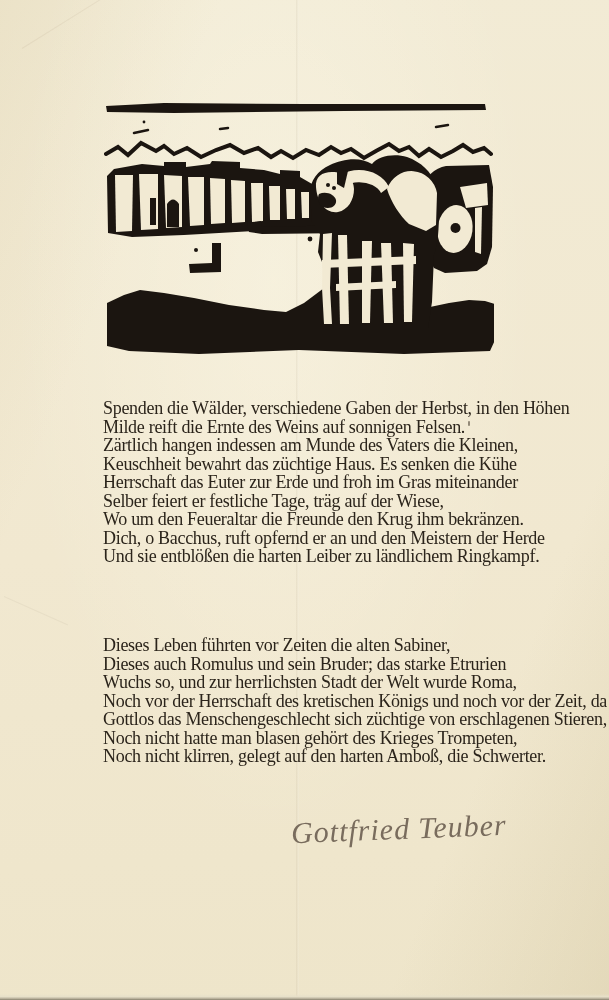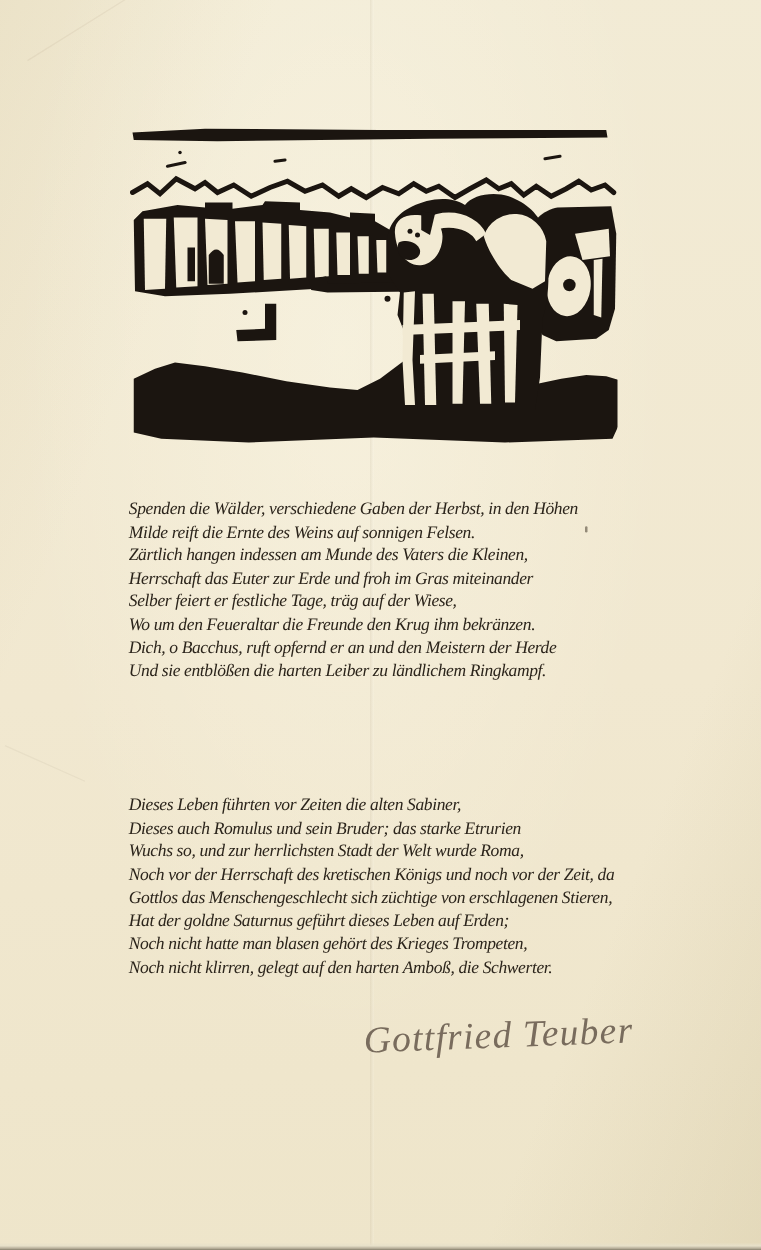--- a/index.html
+++ b/index.html
@@ -22,22 +22,22 @@
     transform:rotate(24deg);transform-origin:left center;opacity:0.12;}
   .page-edge{position:absolute;left:0;right:0;bottom:0;height:6px;
     background:linear-gradient(to bottom, rgba(0,0,0,0) 0%, #e7e0c9 45%, #b3ab96 80%, #857e6b 100%);}
   .speck{position:absolute;left:468px;top:421px;width:2px;height:5px;background:rgba(70,58,44,0.55);border-radius:1px;}
 
   
   .woodcut{position:absolute;left:104px;top:92px;width:390px;height:272px;}
 
   
   .stanza{position:absolute;left:103px;width:460px;
-    font-size:14px;line-height:18.5px;letter-spacing:-0.3px;
-    color:#2b241b;font-style:italic;}
+    font-size:18px;line-height:18.5px;letter-spacing:-0.3px;
+    color:#2b241b;}
   #stanza-1{top:399px;}
   #stanza-2{top:436px;}
   #stanza-3{top:636px;}
   .poem-line{white-space:nowrap;}
 
   
   .signature{position:absolute;left:291px;top:812px;
     font-family:"Liberation Serif", serif;font-style:italic;
     font-size:30px;letter-spacing:1px;color:#6f6254;
     transform:rotate(-2.2deg);white-space:nowrap;opacity:0.92;}
@@ -136,34 +136,34 @@
     </g>
   </svg>
 
   <div class="stanza" id="stanza-1">
     <div class="poem-line">Spenden die Wälder, verschiedene Gaben der Herbst, in den Höhen</div>
     <div class="poem-line">Milde reift die Ernte des Weins auf sonnigen Felsen.</div>
   </div>
 
   <div class="stanza" id="stanza-2">
     <div class="poem-line">Zärtlich hangen indessen am Munde des Vaters die Kleinen,</div>
+    <div class="poem-line">Keuschheit bewahrt das züchtige Haus. Es senken die Kühe</div>
     <div class="poem-line">Herrschaft das Euter zur Erde und froh im Gras miteinander</div>
     <div class="poem-line">Selber feiert er festliche Tage, träg auf der Wiese,</div>
     <div class="poem-line">Wo um den Feueraltar die Freunde den Krug ihm bekränzen.</div>
     <div class="poem-line">Dich, o Bacchus, ruft opfernd er an und den Meistern der Herde</div>
     <div class="poem-line">Und sie entblößen die harten Leiber zu ländlichem Ringkampf.</div>
   </div>
 
   <div class="stanza" id="stanza-3">
     <div class="poem-line">Dieses Leben führten vor Zeiten die alten Sabiner,</div>
     <div class="poem-line">Dieses auch Romulus und sein Bruder; das starke Etrurien</div>
     <div class="poem-line">Wuchs so, und zur herrlichsten Stadt der Welt wurde Roma,</div>
     <div class="poem-line">Noch vor der Herrschaft des kretischen Königs und noch vor der Zeit, da</div>
     <div class="poem-line">Gottlos das Menschengeschlecht sich züchtige von erschlagenen Stieren,</div>
-    <div class="poem-line">Hat der goldne Saturnus geführt dieses Leben auf Erden;</div>
     <div class="poem-line">Noch nicht hatte man blasen gehört des Krieges Trompeten,</div>
     <div class="poem-line">Noch nicht klirren, gelegt auf den harten Amboß, die Schwerter.</div>
   </div>
 
   <div class="signature">Gottfried Teuber</div>
 
   <div class="page-edge"></div>
 </div>
 
 </body></html>

